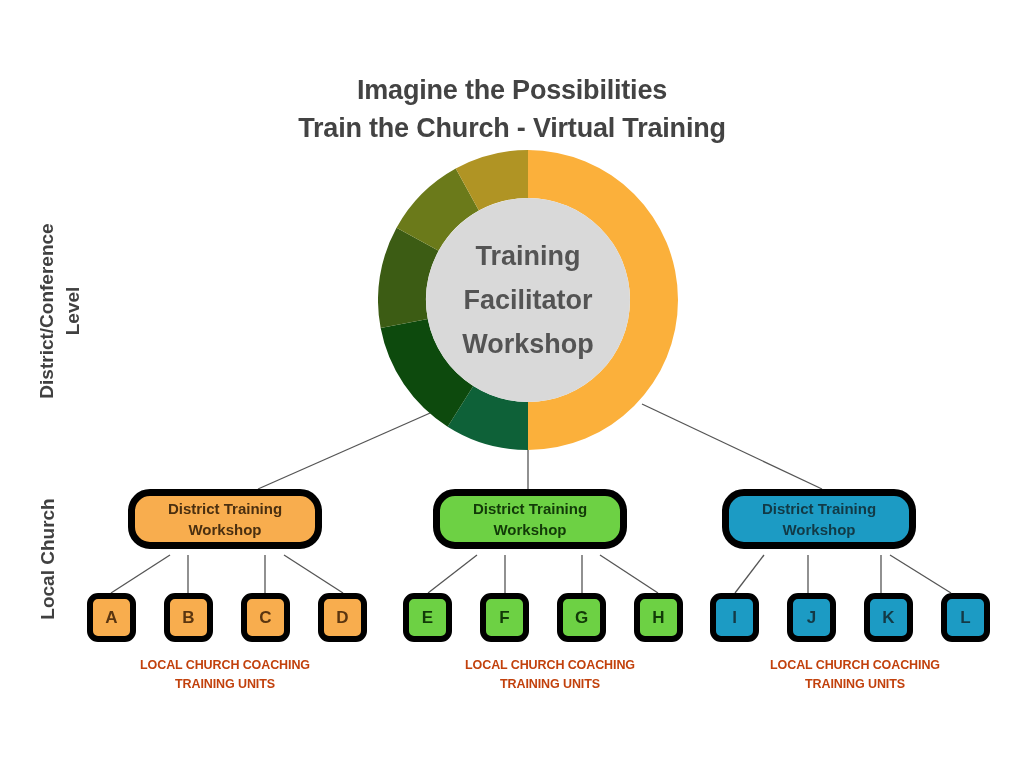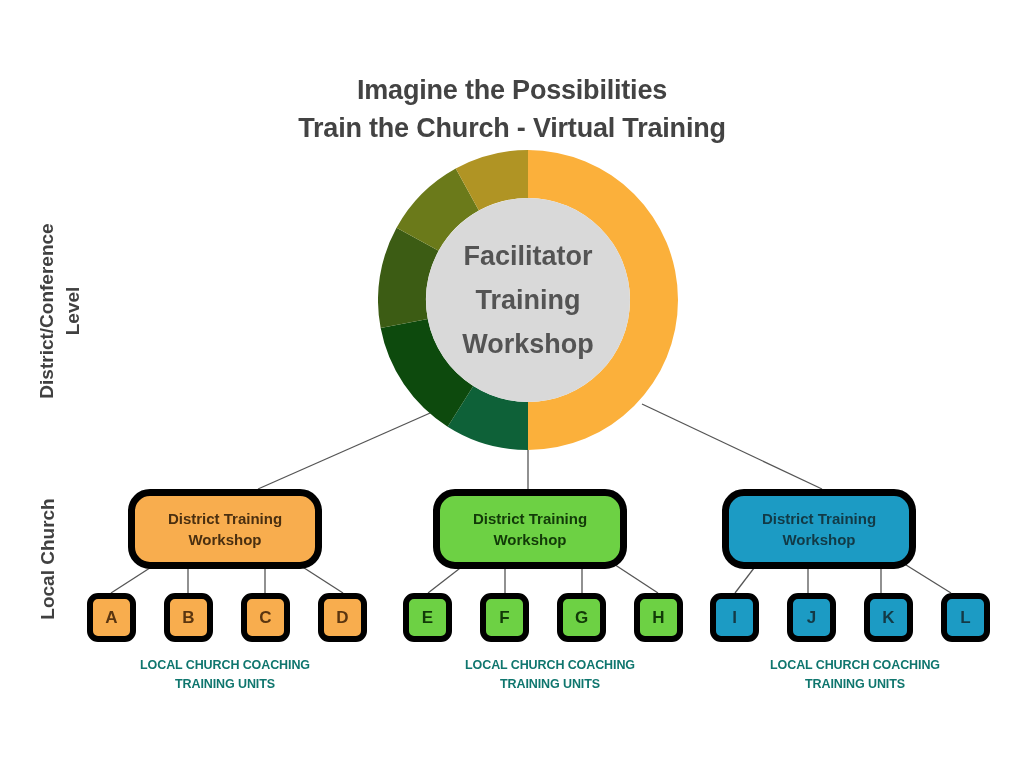--- a/index.html
+++ b/index.html
@@ -100,21 +100,21 @@
     font-weight: bold;
     color: #545454;
     line-height: 44px;
     white-space: nowrap;
   }
 
   
   .district-box {
     position: absolute;
     width: 194px;
-    height: 80px;
+    height: 60px;
     border: 7px solid #000000;
     border-radius: 22px;
     box-sizing: border-box;
     display: flex;
     flex-direction: column;
     align-items: center;
     justify-content: center;
     top: 489px;
   }
   .district-box .dline {
@@ -144,21 +144,21 @@
   }
 
   
   .group-caption {
     position: absolute;
     top: 656px;
     width: 290px;
     text-align: center;
     font-size: 12.5px;
     font-weight: bold;
-    color: #0f766e;
+    color: #c2410c;
     line-height: 19px;
     letter-spacing: -0.1px;
   }
   #caption-0 { left: 80px; }
   #caption-1 { left: 405px; }
   #caption-2 { left: 710px; }
 </style>
 </head>
 <body style="background: rgb(255, 255, 255);">
 
@@ -200,22 +200,22 @@
     <g id="donut-slices">
         <path d="M 150 0 A 150 150 0 0 1 150 300 L 150 252 A 102.00000000000001 102.00000000000001 0 0 0 150 47.999999999999986 Z" fill="#fbb03b"></path>
         <path d="M 150 300 A 150 150 0 0 1 69.62598075315053 276.6491888253023 L 95.34566691214235 236.12144840120556 A 102.00000000000001 102.00000000000001 0 0 0 150 252 Z" fill="#0e6138"></path>
         <path d="M 69.62598075315053 276.6491888253023 A 150 150 0 0 1 2.6569123906967036 178.10719718785867 L 49.80670042567374 169.1128940877439 A 102.00000000000001 102.00000000000001 0 0 0 95.34566691214235 236.12144840120556 Z" fill="#0d4a0d"></path>
         <path d="M 2.6569123906967036 178.10719718785867 A 150 150 0 0 1 18.553997993420467 77.73694888474269 L 60.61671863552591 100.86112524162502 A 102.00000000000001 102.00000000000001 0 0 0 49.80670042567374 169.1128940877439 Z" fill="#3c5c14"></path>
         <path d="M 18.553997993420467 77.73694888474269 A 150 150 0 0 1 77.73694888474272 18.553997993420467 L 100.86112524162503 60.6167186355259 A 102.00000000000001 102.00000000000001 0 0 0 60.61671863552591 100.86112524162502 Z" fill="#6b7a1a"></path>
         <path d="M 77.73694888474272 18.553997993420467 A 150 150 0 0 1 149.99999999999997 0 L 149.99999999999997 47.999999999999986 A 102.00000000000001 102.00000000000001 0 0 0 100.86112524162503 60.6167186355259 Z" fill="#b09424"></path>
       </g>
   </svg>
   <div id="donut-hub">
+    <div class="hub-line">Training</div>
     <div class="hub-line">Facilitator</div>
-    <div class="hub-line">Training</div>
     <div class="hub-line">Workshop</div>
   </div>
 </div>
 
 <div class="district-box" id="district-box-0" style="background: rgb(248, 173, 78); color: rgb(74, 47, 16);">
   <div class="dline">District Training</div>
   <div class="dline">Workshop</div>
 </div>
 <div class="district-box" id="district-box-1" style="background: rgb(109, 209, 68); color: rgb(18, 58, 8);">
   <div class="dline">District Training</div>

